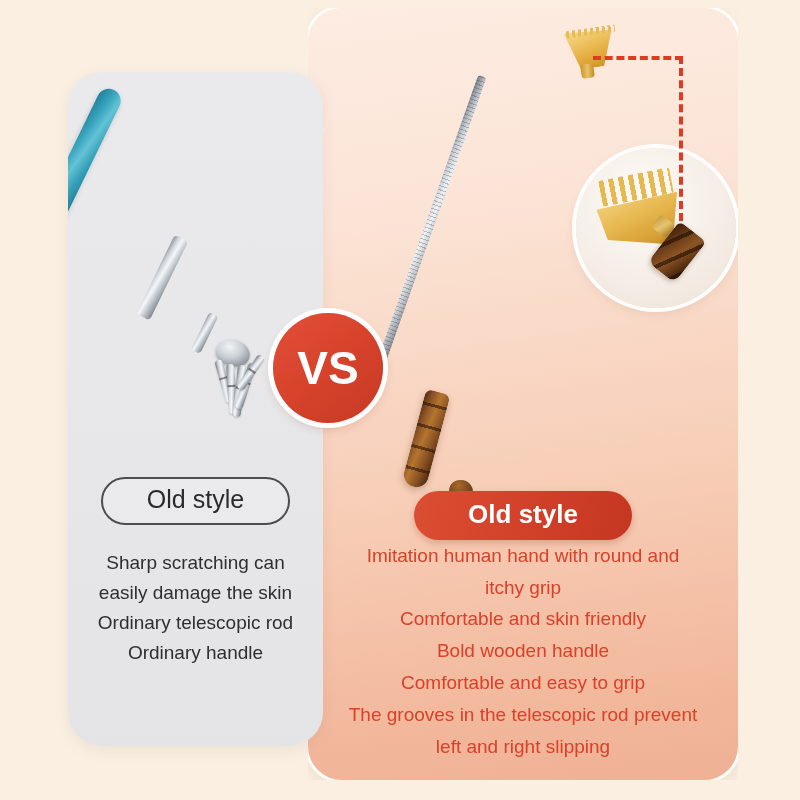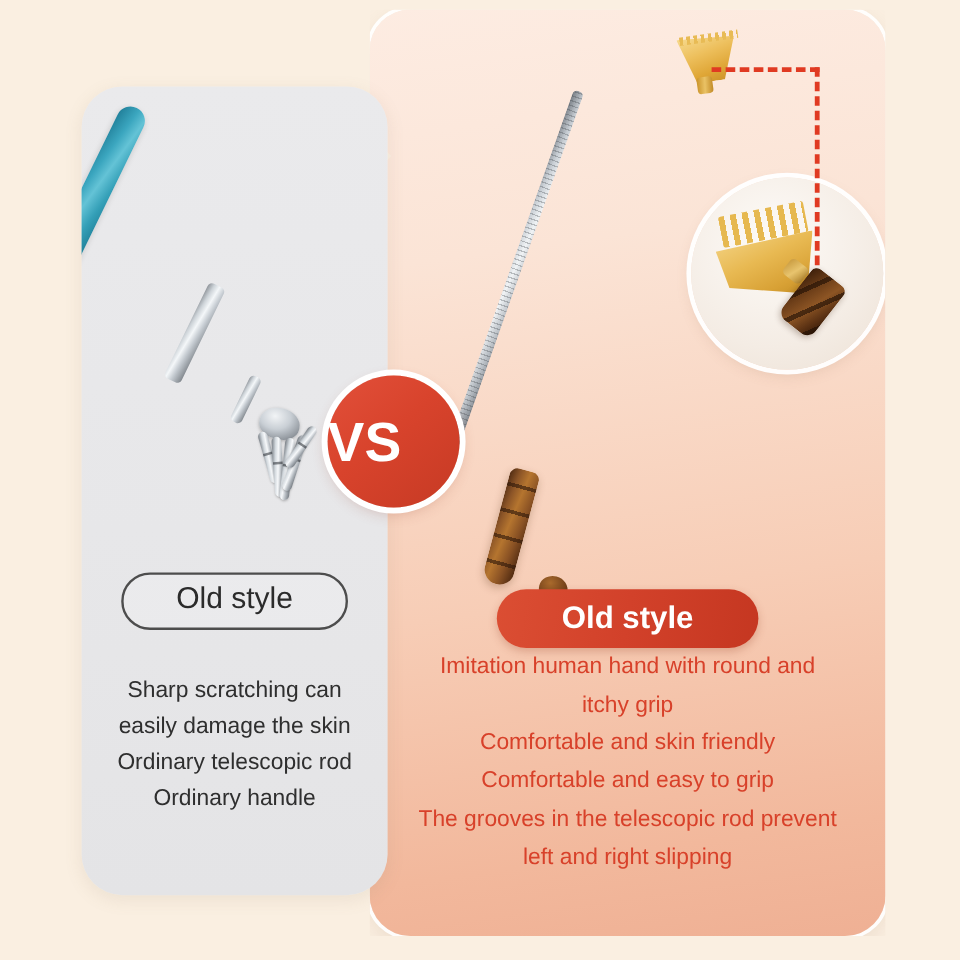--- a/index.html
+++ b/index.html
@@ -316,21 +316,21 @@
     position: absolute;
     left: 273px;
     top: 313px;
     width: 110px;
     height: 110px;
     border-radius: 50%;
     background: linear-gradient(140deg, #e2503a 0%, #d8432c 45%, #c63a24 100%);
     box-shadow: 0 0 0 5px #ffffff, 0 4px 12px rgba(150,60,40,0.30);
     display: flex;
     align-items: center;
-    justify-content: flex-start;
+    justify-content: center;
     z-index: 10;
   }
   #vs-text {
     color: #ffffff;
     font-size: 46px;
     font-weight: bold;
     letter-spacing: 0px;
     line-height: 1;
     font-family: "Liberation Sans", sans-serif;
   }
@@ -348,21 +348,21 @@
     display: inline-block;
     padding: 7px 44px 9px 44px;
     border: 2px solid #4d4d4d;
     border-radius: 26px;
     background: rgba(255,255,255,0.18);
     font-size: 25px;
     color: #2b2b2b;
     line-height: 1.1;
   }
   #left-features {
-    margin-top: 36px;
+    margin-top: 23px;
     font-size: 19px;
     line-height: 1.58;
     color: #2f2f2f;
   }
   #left-features div { white-space: nowrap; }
 
   
   #right-caption {
     position: absolute;
     left: 0;
@@ -404,20 +404,21 @@
       <div class="wood-handle"></div>
       <div class="wood-cap"></div>
     </div>
 
     <div id="right-caption">
       <div id="right-badge">Old style</div>
       <div id="right-features">
         <div>Imitation human hand with round and</div>
         <div>itchy grip</div>
         <div>Comfortable and skin friendly</div>
+        <div>Bold wooden handle</div>
         <div>Comfortable and easy to grip</div>
         <div>The grooves in the telescopic rod prevent</div>
         <div>left and right slipping</div>
       </div>
     </div>
 
     <div id="callout-dash"></div>
 
     <div id="inset-circle">
       <div class="inset-comb-teeth"></div>

